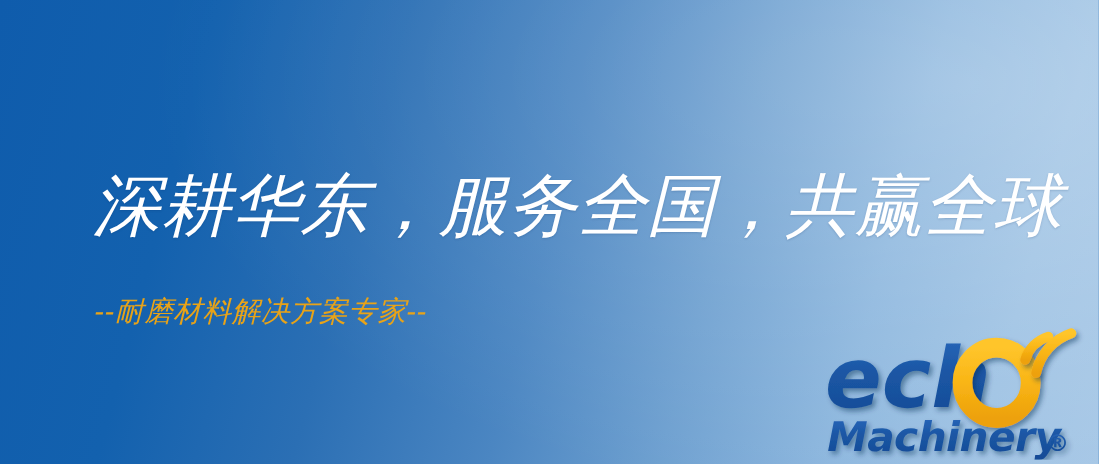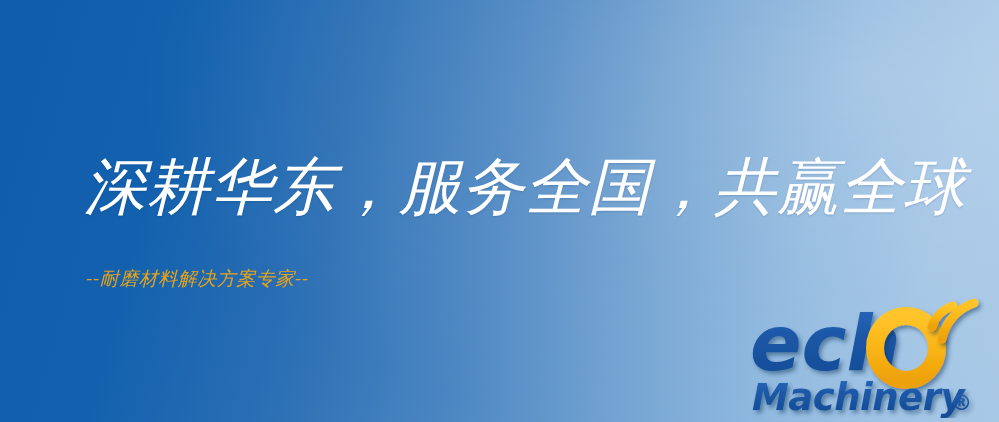--- a/index.html
+++ b/index.html
@@ -58,21 +58,21 @@
     z-index:3;
     text-shadow:0 1px 2px rgba(0,40,90,.18);
   }
 
   
   #subtitle {
     position:absolute;
     left:86px;
     top:266px;
     font-family:"DejaVu Serif", "Liberation Serif", serif;
-    font-size:19px;
+    font-size:26px;
     font-weight:400;
     color:#e8a318;
     letter-spacing:.5px;
     white-space:nowrap;
     z-index:3;
   }
 
   
   #logo {
     position:absolute;

